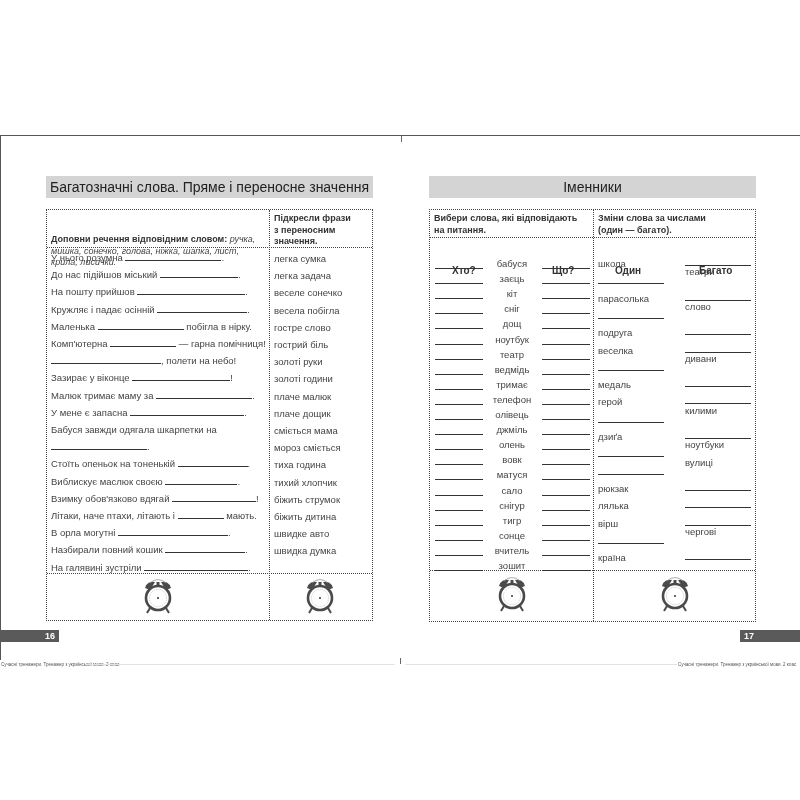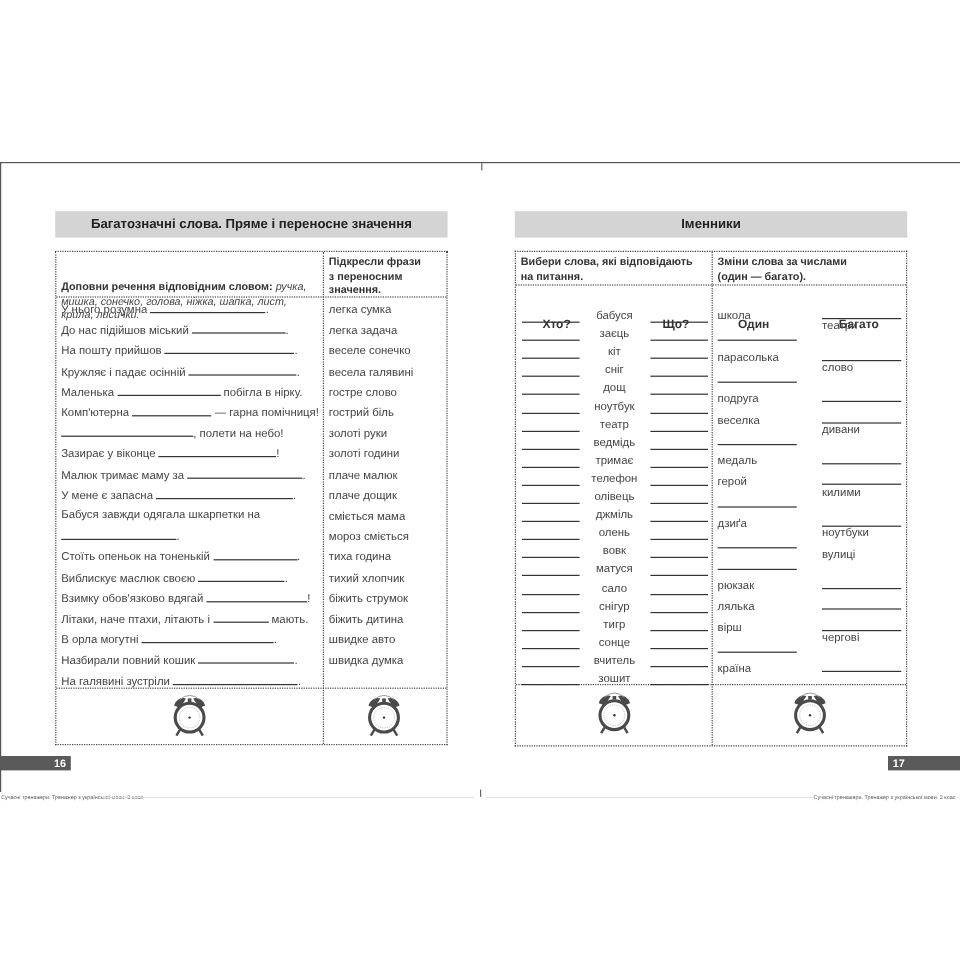--- a/index.html
+++ b/index.html
@@ -8,21 +8,21 @@
 
   .spread { position: absolute; left: 0; top: 135px; width: 800px; height: 525px;
             border-top: 1px solid #555; border-left: 1px solid #555; }
   .spine-mark { position: absolute; left: 400px; width: 1px; height: 6px; background: #666; }
 
   .page { position: absolute; top: 0; width: 400px; height: 525px; }
   .page.left { left: 0; }
   .page.right { left: 400px; }
 
   .title-bar { position: absolute; top: 40px; height: 22px; background: #d4d4d4;
-               color: #222; font-weight: bold; font-size: 11px; text-align: center; line-height: 22px; }
+               color: #222; font-weight: normal; font-size: 14px; text-align: center; line-height: 22px; }
   .page.left .title-bar { left: 45px; width: 327px; }
   .page.right .title-bar { left: 28px; width: 327px; }
 
   .box { position: absolute; top: 73px; border: 1px dotted #444; }
   .page.left .box { left: 45px; width: 327px; height: 412px; }
   .page.right .box { left: 28px; width: 327px; height: 413px; }
 
   .col-div { position: absolute; top: 0; bottom: 0; width: 0; border-left: 1px dotted #444; }
   .row-div { position: absolute; left: 0; right: 0; height: 0; border-top: 1px dotted #444; }
 
@@ -89,21 +89,21 @@
           <div class="line-item" style="left: 4px; top: 281.8px;"><span>Взимку обов'язково вдягай </span><span class="blank" style="width: 84px;"></span><span>!</span></div>
           <div class="line-item" style="left: 4px; top: 299px;"><span>Літаки, наче птахи, літають і </span><span class="blank" style="width: 46px;"></span><span> мають.</span></div>
           <div class="line-item" style="left: 4px; top: 316.2px;"><span>В орла могутні </span><span class="blank" style="width: 110px;"></span><span>.</span></div>
           <div class="line-item" style="left: 4px; top: 333.4px;"><span>Назбирали повний кошик </span><span class="blank" style="width: 80px;"></span><span>.</span></div>
           <div class="line-item" style="left: 4px; top: 350.6px;"><span>На галявині зустріли </span><span class="blank" style="width: 104px;"></span><span>.</span></div>
         </div>
       <div id="phrases">
           <div class="phrase" style="left: 227px; top: 43px;">легка сумка</div>
           <div class="phrase" style="left: 227px; top: 60.2px;">легка задача</div>
           <div class="phrase" style="left: 227px; top: 77.4px;">веселе сонечко</div>
-          <div class="phrase" style="left: 227px; top: 94.6px;">весела галявині</div>
+          <div class="phrase" style="left: 227px; top: 94.6px;">весела побігла</div>
           <div class="phrase" style="left: 227px; top: 111.8px;">гостре слово</div>
           <div class="phrase" style="left: 227px; top: 129px;">гострий біль</div>
           <div class="phrase" style="left: 227px; top: 146.2px;">золоті руки</div>
           <div class="phrase" style="left: 227px; top: 163.4px;">золоті години</div>
           <div class="phrase" style="left: 227px; top: 180.6px;">плаче малюк</div>
           <div class="phrase" style="left: 227px; top: 197.8px;">плаче дощик</div>
           <div class="phrase" style="left: 227px; top: 215px;">сміється мама</div>
           <div class="phrase" style="left: 227px; top: 232.2px;">мороз сміється</div>
           <div class="phrase" style="left: 227px; top: 249.4px;">тиха година</div>
           <div class="phrase" style="left: 227px; top: 266.6px;">тихий хлопчик</div>

